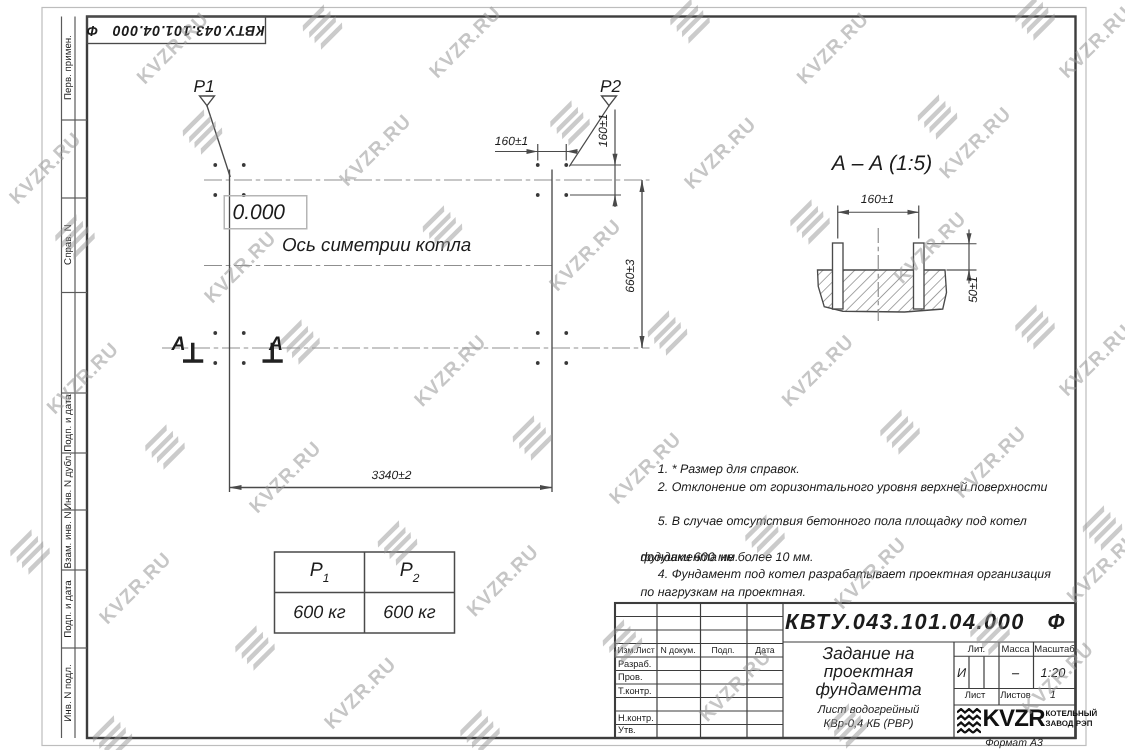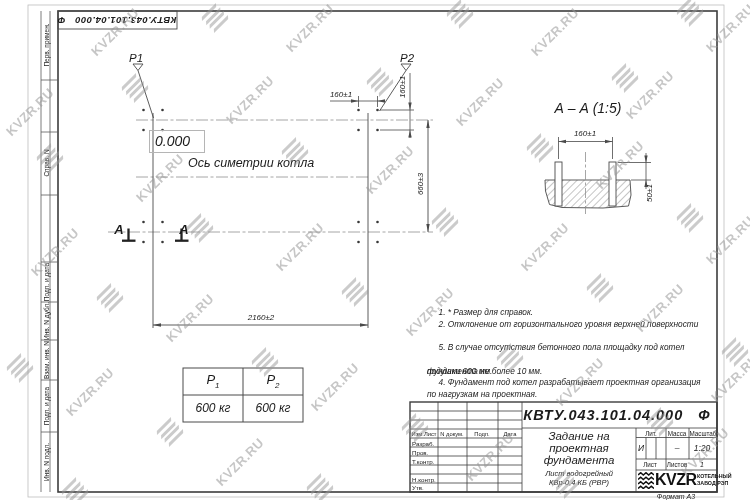--- a/index.html
+++ b/index.html
@@ -196,21 +196,21 @@
   <div class="t r90" style="left:46px;top:321px;font-size:6.5px;font-style:normal;">Инв. N дубл.</div>
   <div class="t r90" style="left:46px;top:360px;font-size:6.5px;font-style:normal;">Взам. инв. N</div>
   <div class="t r90" style="left:46px;top:406px;font-size:6.5px;font-style:normal;">Подп. и дата</div>
   <div class="t r90" style="left:46px;top:462px;font-size:6.5px;font-style:normal;">Инв. N подл.</div>
 
   <div class="t cc" style="left:136px;top:58px;font-size:11.5px;">P1</div>
   <div class="t cc" style="left:407px;top:58px;font-size:11.5px;">P2</div>
   <div class="t cc" style="left:341px;top:94px;font-size:8px;">160±1</div>
   <div class="t cc r90" style="left:402px;top:87px;font-size:8px;">160±1</div>
   <div class="t cc r90" style="left:420px;top:184px;font-size:8px;">660±3</div>
-  <div class="t cc" style="left:261px;top:317px;font-size:8px;">2160±2</div>
+  <div class="t cc" style="left:261px;top:317px;font-size:8px;">3340±2</div>
 
   <div class="levelbox">
     <div class="t" style="left:5px;top:2px;font-size:14px;">0.000</div>
   </div>
   <div class="t" style="left:146px;top:156px;font-size:12.5px;margin-left:42px;">Ось симетрии котла</div>
 
   <div class="t cc" style="left:119px;top:229px;font-size:13px;font-weight:bold;">А</div>
   <div class="t cc" style="left:184px;top:229px;font-size:13px;font-weight:bold;">А</div>
 
   <div class="t cc" style="left:588px;top:108px;font-size:14px;">А – А (1:5)</div>

